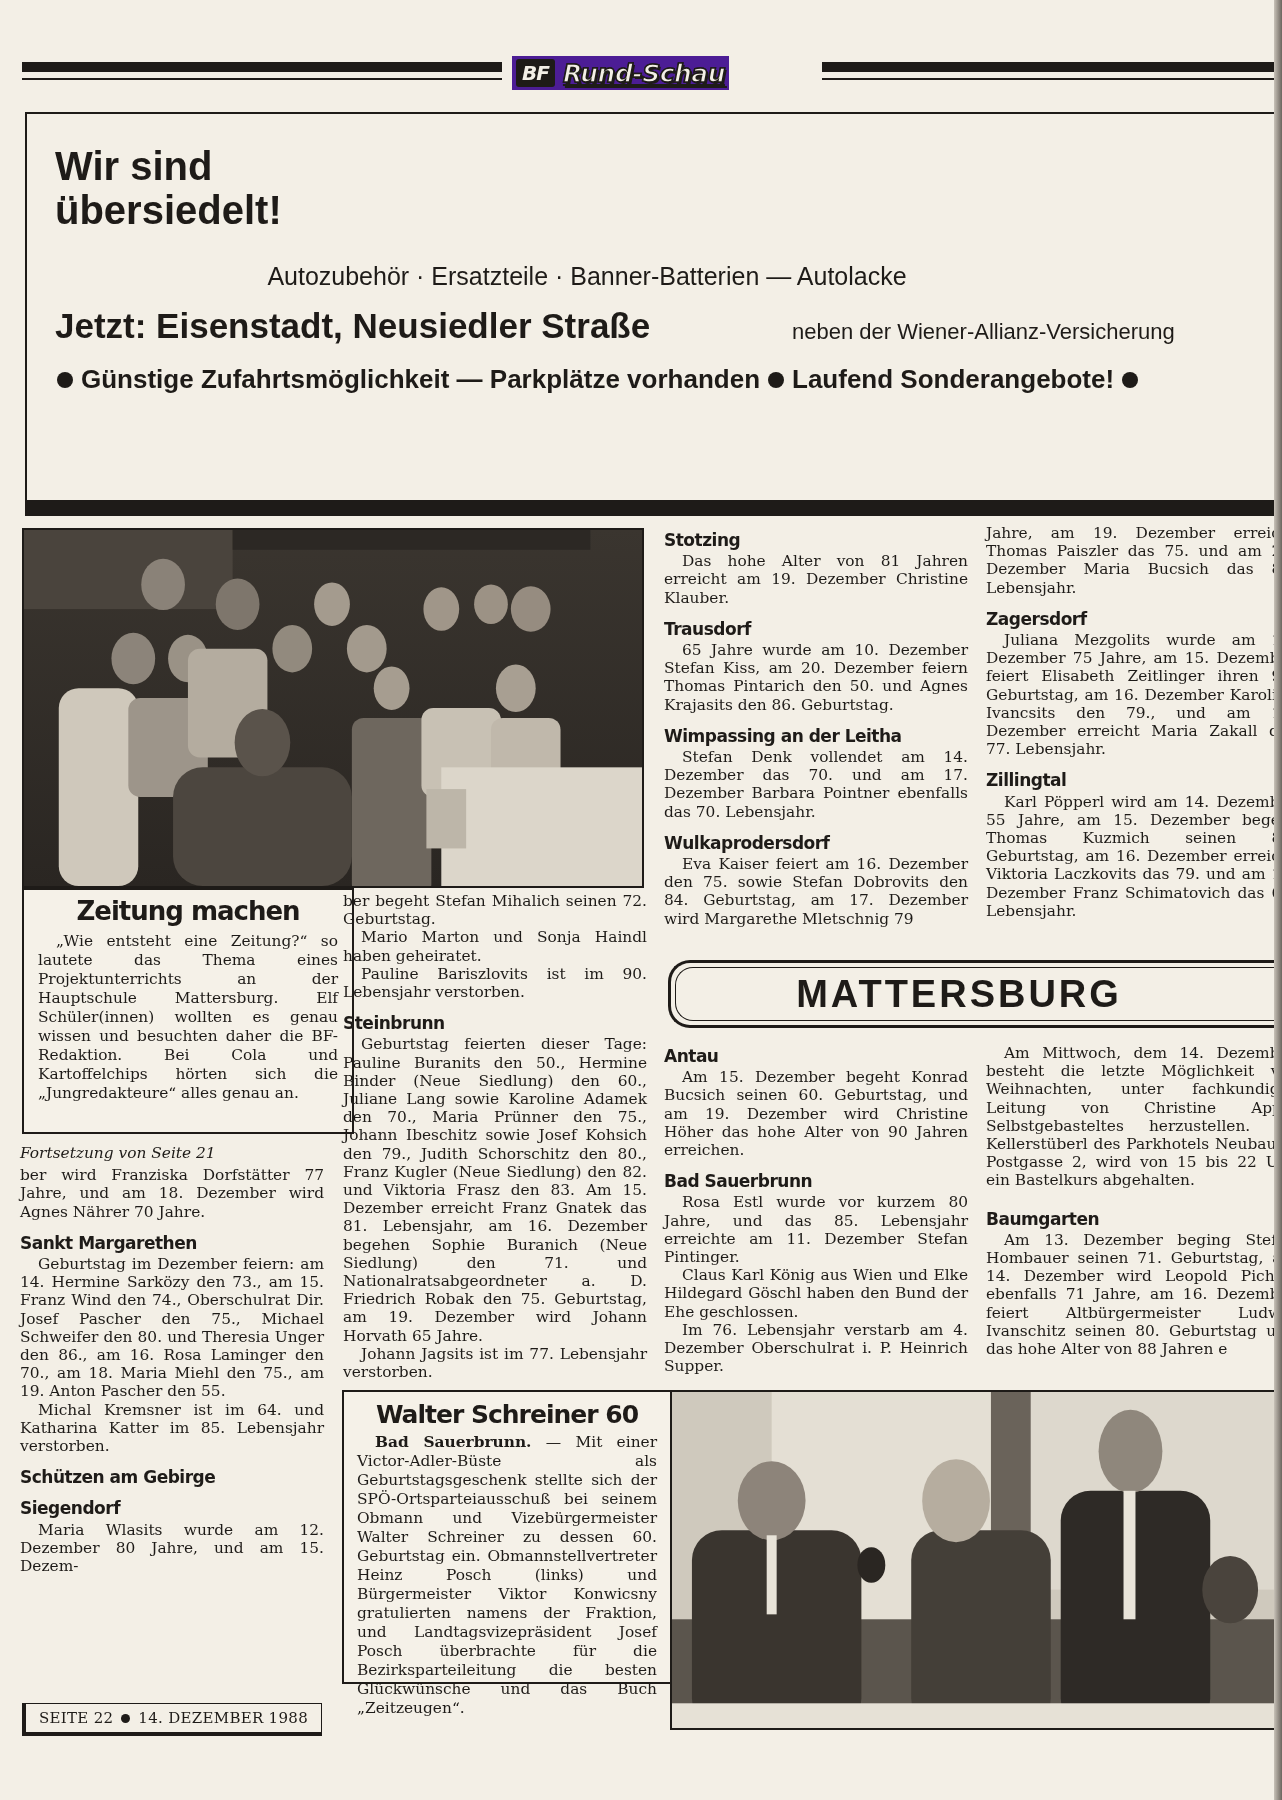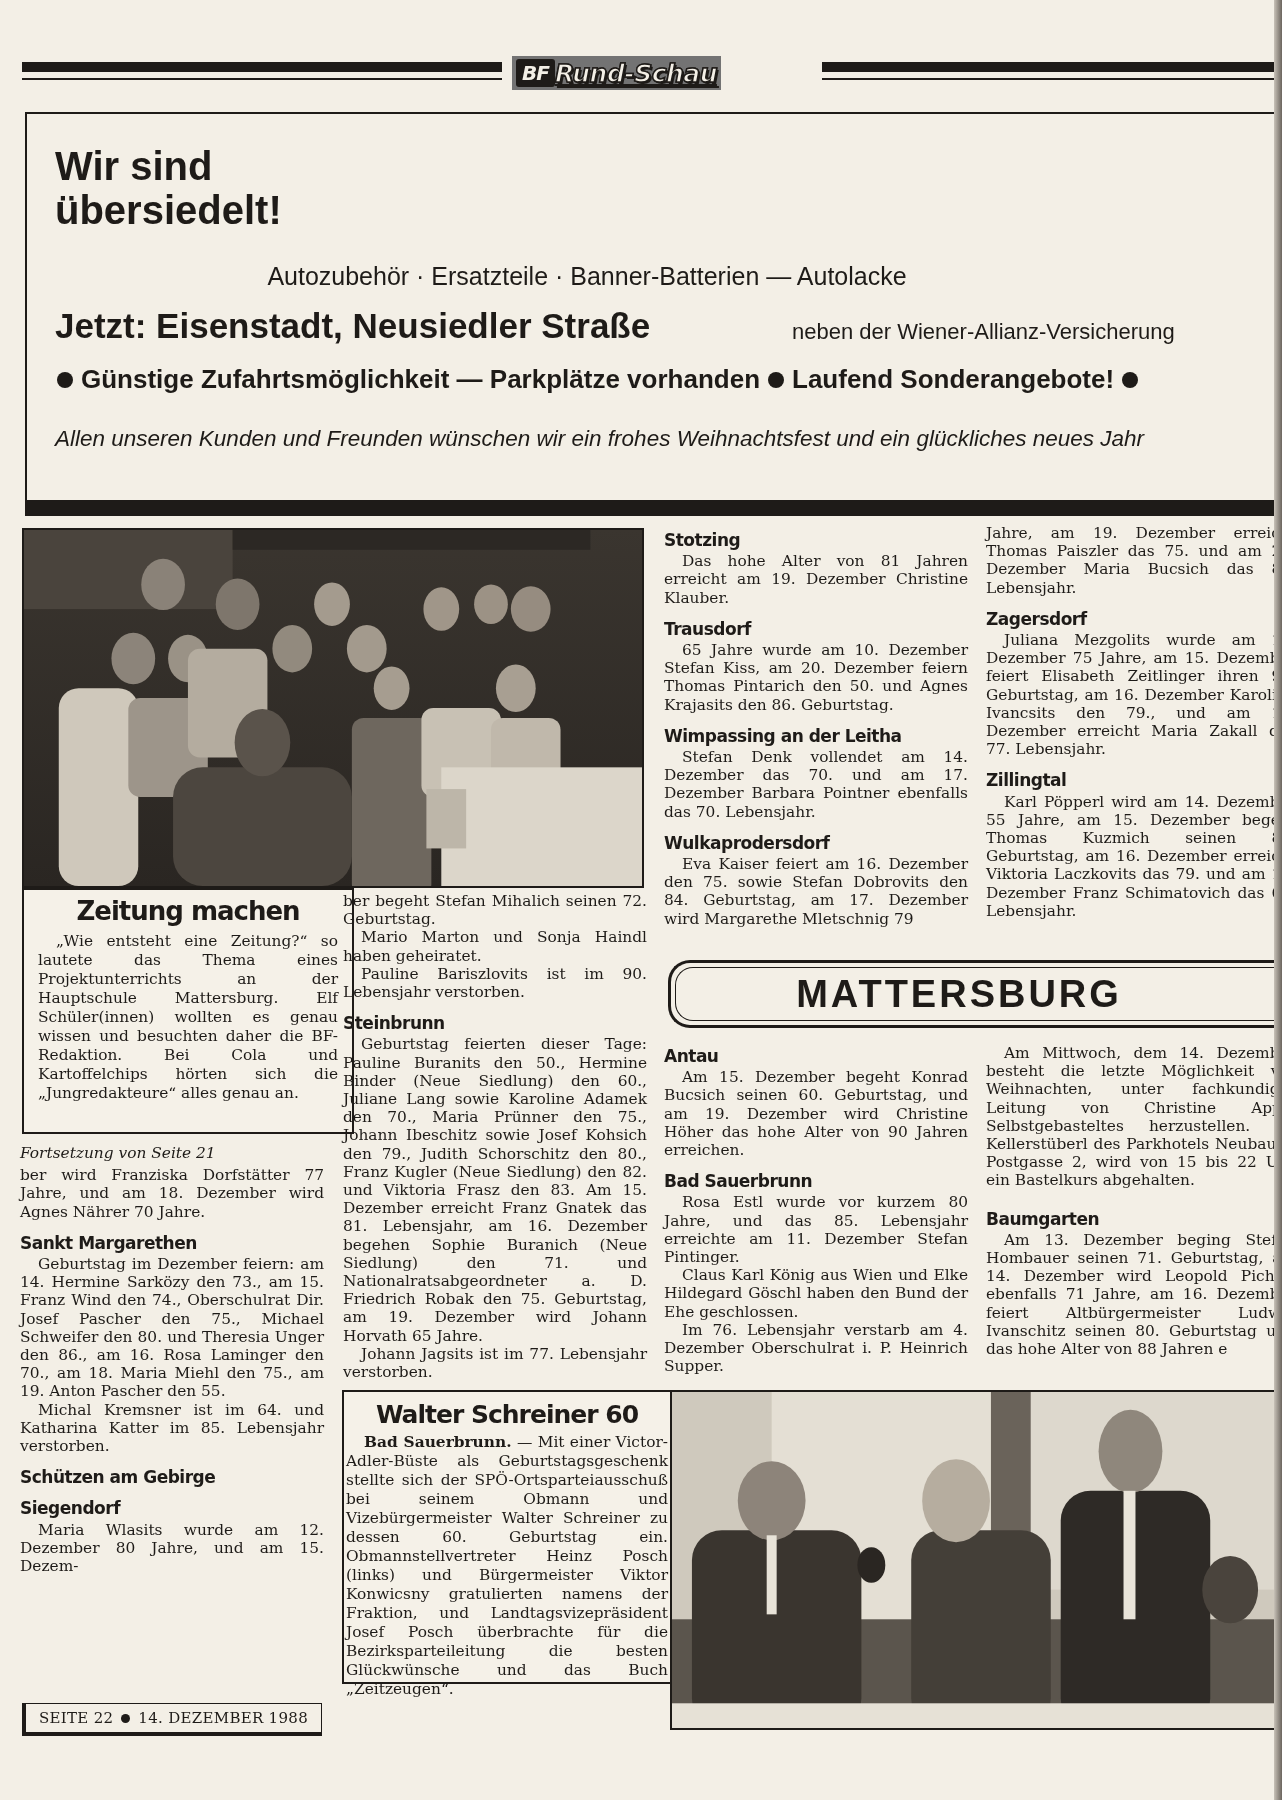--- a/index.html
+++ b/index.html
@@ -3,21 +3,21 @@
 <meta charset="utf-8">
 <style>
   * { box-sizing: border-box; margin: 0; padding: 0; }
   html, body { width: 1282px; height: 1800px; background: #f3efe6; overflow: hidden; }
   body { position: relative; font-family: "DejaVu Serif", "Liberation Serif", serif; color: #1e1b18; }
 
   
   .masthead { position: absolute; left: 22px; top: 56px; width: 1260px; height: 34px; }
   .masthead .bar-thick { position: absolute; top: 6px; height: 10px; background: #1e1b18; }
   .masthead .bar-thin { position: absolute; top: 22px; height: 2px; background: #1e1b18; }
-  .masthead .logo { position: absolute; left: 490px; top: 0; height: 34px; display: flex; align-items: center; background: #737373; padding: 0 4px; }
+  .masthead .logo { position: absolute; left: 490px; top: 0; height: 34px; display: flex; align-items: center; gap: 8px; background: #4c1d95; padding: 0 4px; }
   .bf-badge { background: #1e1b18; color: #f3efe6; font-family: "DejaVu Sans", sans-serif; font-weight: bold; font-style: italic; font-size: 20px; padding: 2px 6px; border-radius: 3px; letter-spacing: -1px; }
   .rundschau { font-family: "DejaVu Sans", sans-serif; font-weight: bold; font-style: italic; font-size: 25px; color: #f3efe6; -webkit-text-stroke: 1.5px #1e1b18; text-shadow: 2px 2px 0 #1e1b18; letter-spacing: -0.5px; text-decoration: underline; }
 
   
   .ad { position: absolute; left: 25px; top: 112px; width: 1260px; height: 392px; border: 2px solid #1e1b18; border-right: none; }
   .ad::after { content: ""; position: absolute; left: -2px; right: 0; bottom: -14px; height: 16px; background: #1e1b18; }
   .ad .moved { position: absolute; left: 28px; top: 30px; font-family: "Liberation Sans", sans-serif; font-weight: bold; font-size: 40px; line-height: 44px; }
   .ad .brand { position: absolute; left: 360px; top: 28px; font-family: "Liberation Sans", sans-serif; font-weight: bold; font-size: 100px; letter-spacing: 3px; line-height: 110px; }
   .ad .products { position: absolute; left: 0; width: 1120px; top: 148px; text-align: center; font-family: "Liberation Sans", sans-serif; font-size: 25px; }
   .ad .address { position: absolute; left: 28px; top: 192px; font-family: "Liberation Sans", sans-serif; font-weight: bold; font-size: 35px; }
@@ -39,21 +39,21 @@
 
   .boxed { position: absolute; border: 2px solid #1e1b18; background: #f5f1e8; }
   .caption-box { left: 22px; top: 888px; width: 332px; height: 246px; padding: 6px 14px; }
   .caption-box h2 { font-family: "DejaVu Sans", sans-serif; font-weight: bold; font-size: 26px; text-align: center; letter-spacing: -1px; margin-bottom: 6px; }
   .caption-box p { font-size: 15.4px; line-height: 19px; text-align: justify; text-indent: 18px; }
 
   .city-banner { position: absolute; left: 668px; top: 960px; width: 614px; height: 68px; border: 3px solid #1e1b18; border-radius: 22px; border-right: none; border-top-right-radius: 0; border-bottom-right-radius: 0; }
   .city-banner .inner { position: absolute; left: 4px; top: 4px; right: 0; bottom: 4px; border: 1.5px solid #1e1b18; border-right: none; border-radius: 18px 0 0 18px; display: flex; align-items: center; justify-content: center; }
   .city-banner span { font-family: "Liberation Sans", sans-serif; font-weight: bold; font-size: 38px; letter-spacing: 3px; margin-left: -40px; }
 
-  .walter-box { left: 342px; top: 1390px; width: 330px; height: 294px; padding: 8px 2px; }
+  .walter-box { left: 342px; top: 1390px; width: 330px; height: 294px; padding: 8px 13px; }
   .walter-box h2 { font-family: "DejaVu Sans", sans-serif; font-weight: bold; font-size: 25px; text-align: center; letter-spacing: -1px; margin-bottom: 4px; }
   .walter-box p { font-size: 15.4px; line-height: 19px; text-align: justify; text-indent: 18px; }
   .walter-box b { font-weight: bold; }
 
   .footer { position: absolute; left: 22px; top: 1703px; width: 300px; height: 30px; border: 1.5px solid #1e1b18; border-left: 4px solid #1e1b18; box-shadow: 0 3px 0 #1e1b18; display: flex; align-items: center; justify-content: center; gap: 8px; font-size: 15px; letter-spacing: 0.3px; }
   .footer .dot { width: 9px; height: 9px; }
 
   .right-edge { position: absolute; right: 0; top: 0; width: 8px; height: 1800px; background: linear-gradient(90deg, #c8c2b8, #6b655e); }
 </style>
 </head>
@@ -78,21 +78,20 @@
   <div class="products">Autozubehör · Ersatzteile · Banner-Batterien — Autolacke</div>
   <div class="address">Jetzt: Eisenstadt, Neusiedler Straße</div>
   <div class="next-to">neben der Wiener-Allianz-Versicherung</div>
   <div class="features">
     <span class="dot"></span>
     <span>Günstige Zufahrtsmöglichkeit — Parkplätze vorhanden</span>
     <span class="dot"></span>
     <span>Laufend Sonderangebote!</span>
     <span class="dot"></span>
   </div>
-  <div class="greeting">Allen unseren Kunden und Freunden wünschen wir ein frohes Weihnachtsfest und ein glückliches neues Jahr</div>
 </div>
 
 <div class="photo" style="left:22px;top:528px;width:622px;height:360px;">
   <svg viewBox="0 0 622 360" preserveAspectRatio="none">
     <defs>
       <linearGradient id="g1" x1="0" y1="0" x2="0" y2="1">
         <stop offset="0" stop-color="#3a352f"></stop>
           <stop offset="1" stop-color="#2a2622"></stop>
       </linearGradient>
     </defs>

